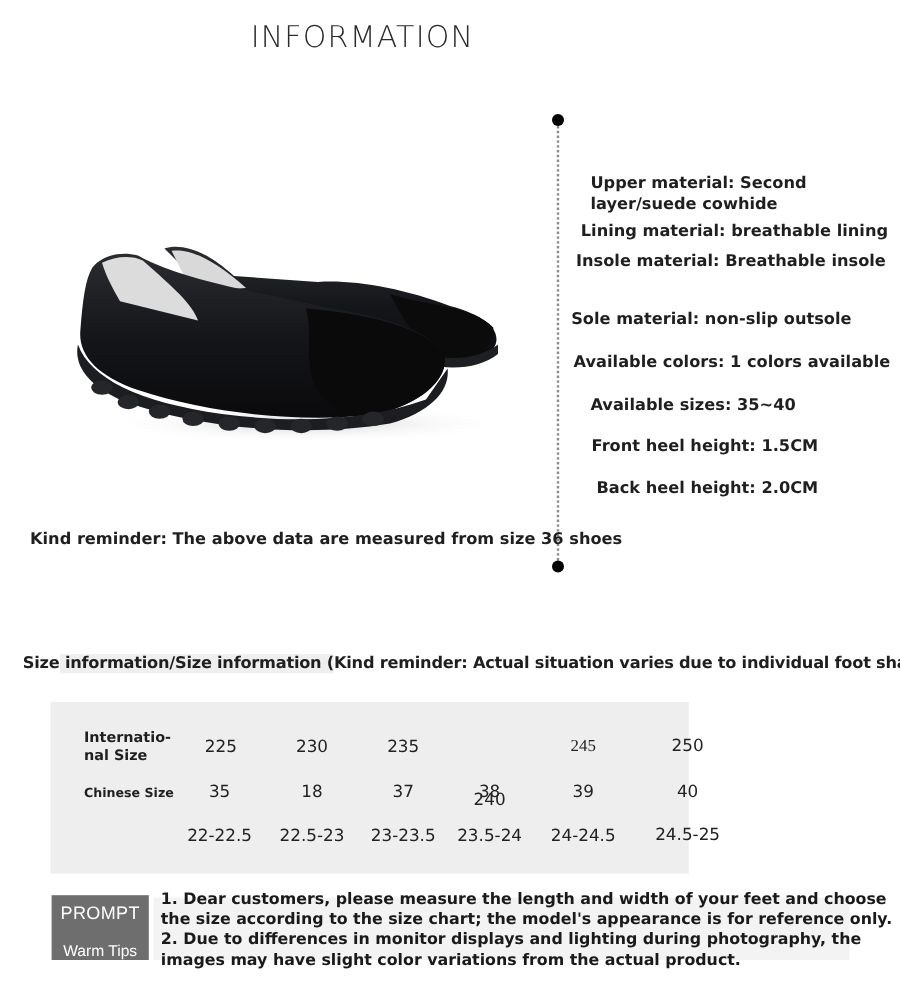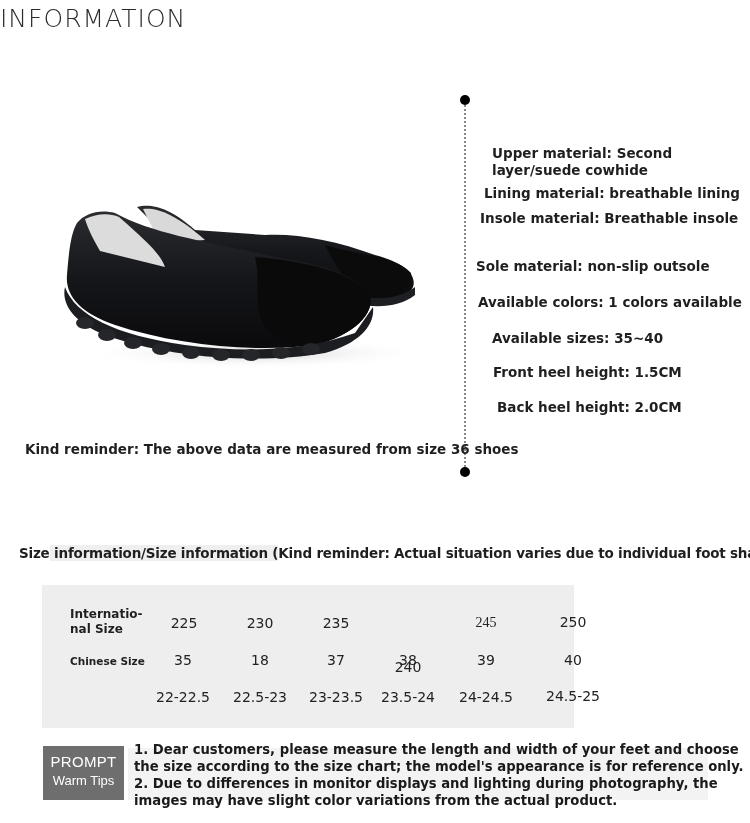--- a/index.html
+++ b/index.html
@@ -1,20 +1,20 @@
 <!DOCTYPE html>
 <html><head>
 <meta charset="utf-8">
 <style>
   * { box-sizing: border-box; margin: 0; padding: 0; }
   html, body { width: 750px; height: 823px; background: #ffffff; overflow: hidden; }
   body { position: relative; font-family: "Liberation Sans", sans-serif; color: #1a1a1a; }
 
   .title {
-    position: absolute; left: 0; top: 4px; width: 604px; 
+    position: absolute; left: 0; top: 16px; width: 604px; text-align: center;
     font-family: "DejaVu Sans", sans-serif; font-weight: 300;
     font-size: 25px; letter-spacing: 1px; color: #2b2b2b;
   }
 
   
   .shoe { position: absolute; left: 55px; top: 195px; width: 370px; height: 180px; }
 
   
   .dot { position: absolute; width: 10px; height: 10px; border-radius: 50%; background: #000; left: 460px; }
   .dot.top { top: 95px; }
@@ -29,21 +29,21 @@
   .size-heading { position: absolute; left: 19px; top: 545px; font-family: "DejaVu Sans", sans-serif; font-size: 13.5px; font-weight: 600; color: #1f1f1f; white-space: nowrap; letter-spacing: -0.2px; }
   .size-heading .hl { background: #efefef; }
 
   .table-panel { position: absolute; left: 42px; top: 585px; width: 532px; height: 143px; background: #eeeeee; }
   .cell { position: absolute; font-family: "DejaVu Sans", sans-serif; color: #222; white-space: nowrap; text-align: center; transform: translateX(-50%); font-size: 14px; }
   .rowlabel { position: absolute; font-family: "DejaVu Sans", sans-serif; font-weight: 600; color: #1f1f1f; font-size: 12px; line-height: 15px; }
   .rowlabel.small { font-size: 10.5px; }
 
   .prompt-box { position: absolute; left: 43px; top: 746px; width: 81px; height: 54px; background: #6e6e6e; color: #fff; text-align: center; font-family: "Liberation Sans", sans-serif; }
   .prompt-box .p1 { font-size: 15px; margin-top: 7px; letter-spacing: 0.3px; }
-  .prompt-box .p2 { font-size: 13px; margin-top: 3px; }
+  .prompt-box .p2 { font-size: 13px; margin-top: 15px; }
 
   .tips-bg { position: absolute; left: 128px; top: 748px; width: 580px; height: 52px; background: #f3f3f3; }
   .tips { position: absolute; left: 134px; top: 741px; width: 610px; font-family: "DejaVu Sans", sans-serif; font-weight: 600; font-size: 13.2px; line-height: 17px; color: #1a1a1a; }
 </style>
 </head>
 <body>
 
 <div class="title">INFORMATION</div>
 
 <svg class="shoe" viewBox="0 0 370 180">

